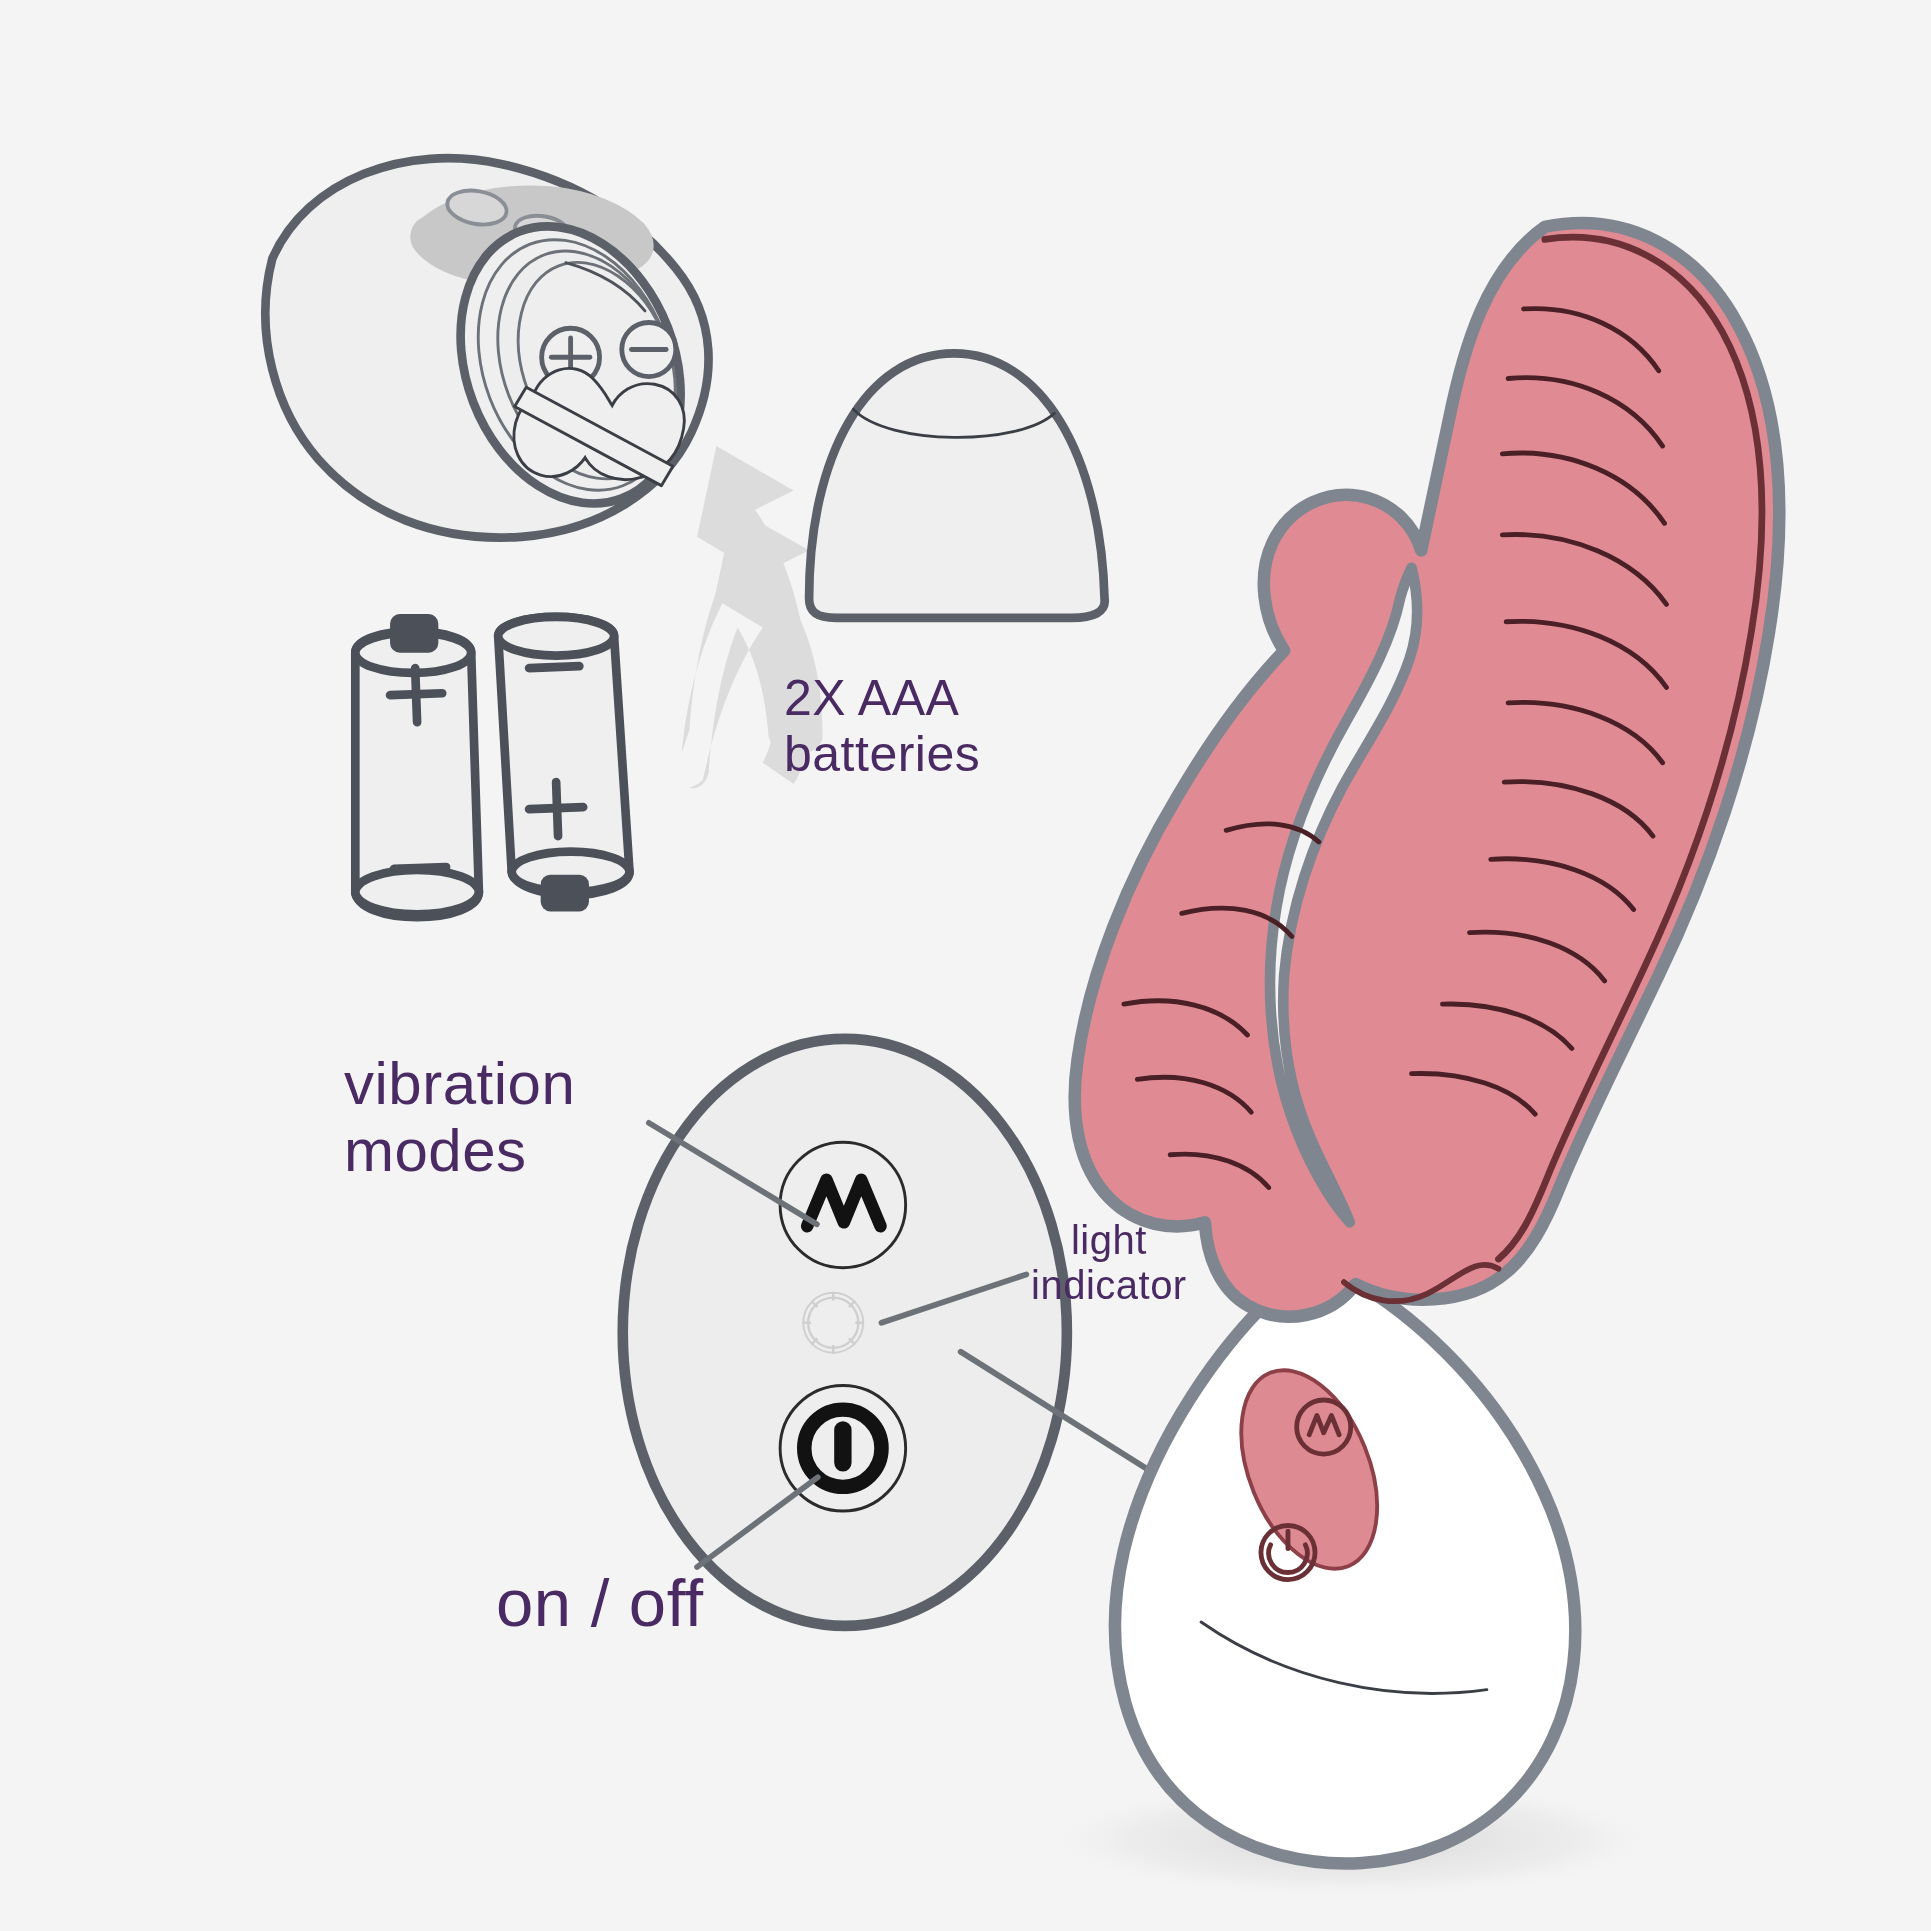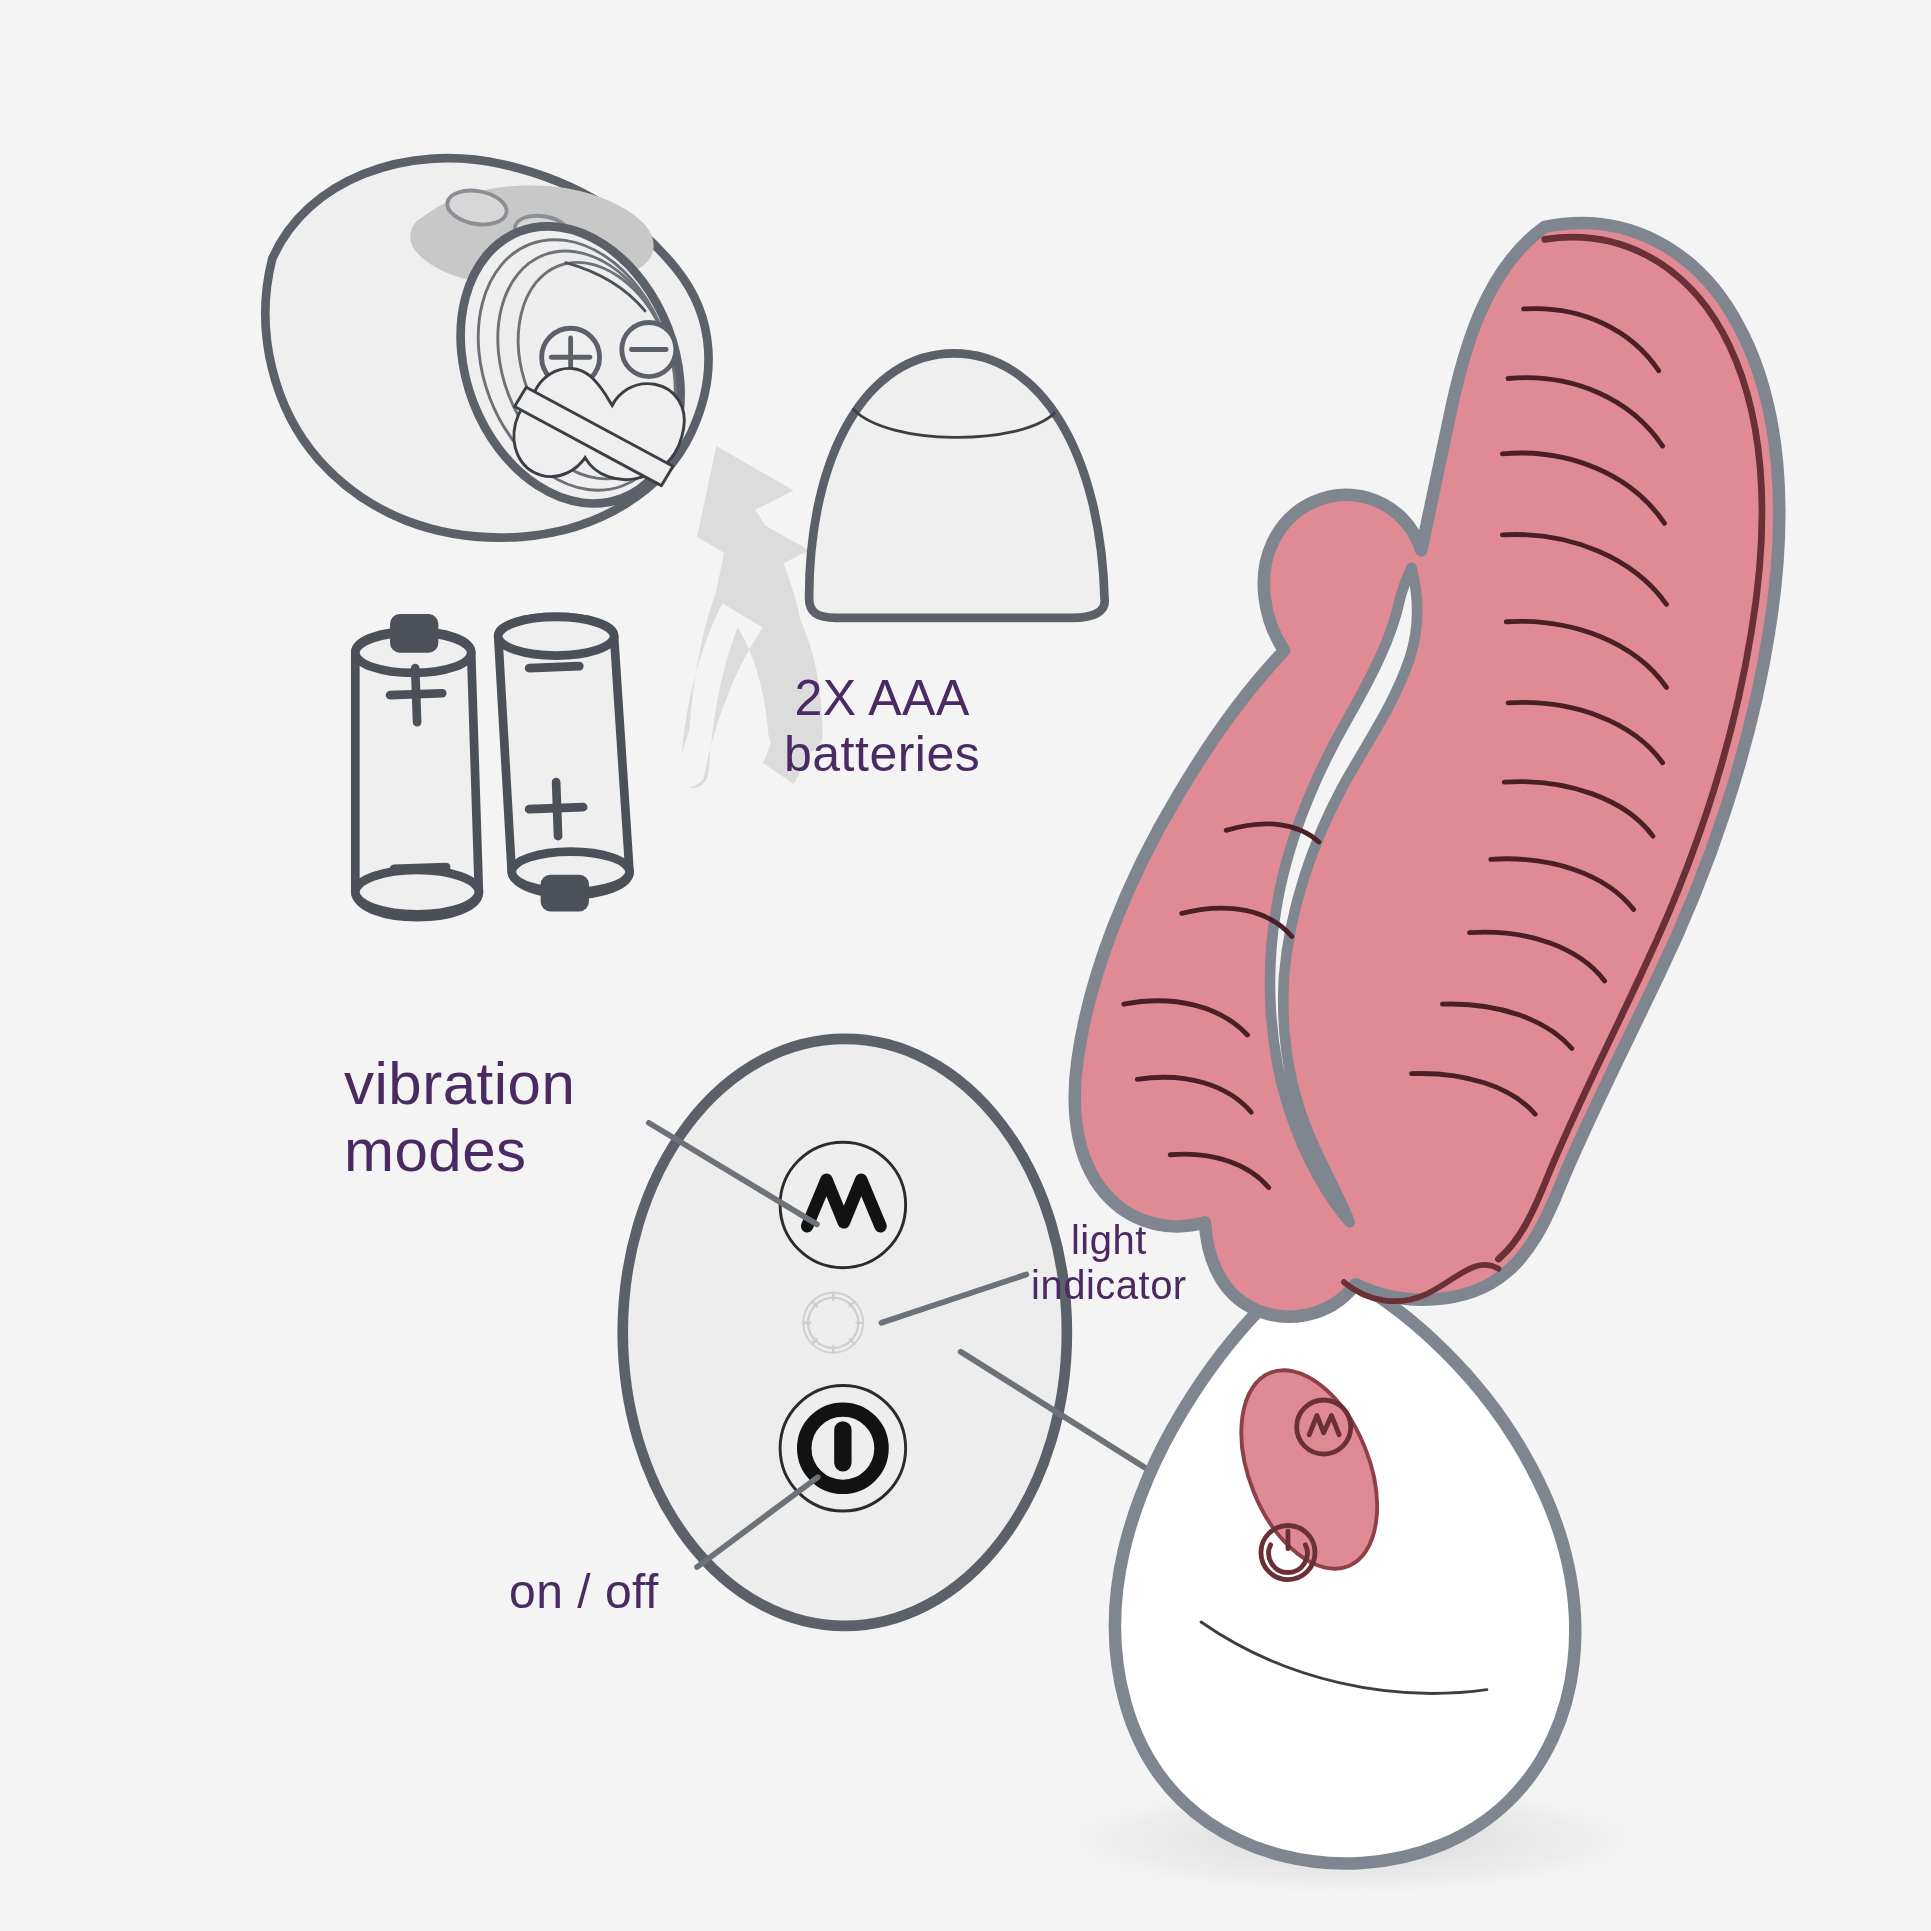--- a/index.html
+++ b/index.html
@@ -32,38 +32,38 @@
     font-weight: 400;
     letter-spacing: 0.5px;
     line-height: 1.12;
     white-space: pre-line;
     user-select: none;
   }
   #label-batteries {
     left: 784px;
     top: 670px;
     font-size: 50px;
-    text-align: center;
+    text-align: left;
   }
   #label-vibration-modes {
     left: 344px;
     top: 1050px;
     font-size: 60px;
     width: 299px;
   }
   #label-light-indicator {
     left: 1031px;
     top: 1218px;
     font-size: 40px;
     text-align: center;
   }
   #label-on-off {
-    left: 509px;
+    left: 496px;
     top: 1565px;
-    font-size: 48px;
+    font-size: 67px;
     text-align: left;
   }
 </style>
 </head>
 <body>
 
 <div id="stage">
 
   <svg id="art" viewBox="0 0 2000 2000" xmlns="http://www.w3.org/2000/svg">
     <defs>

